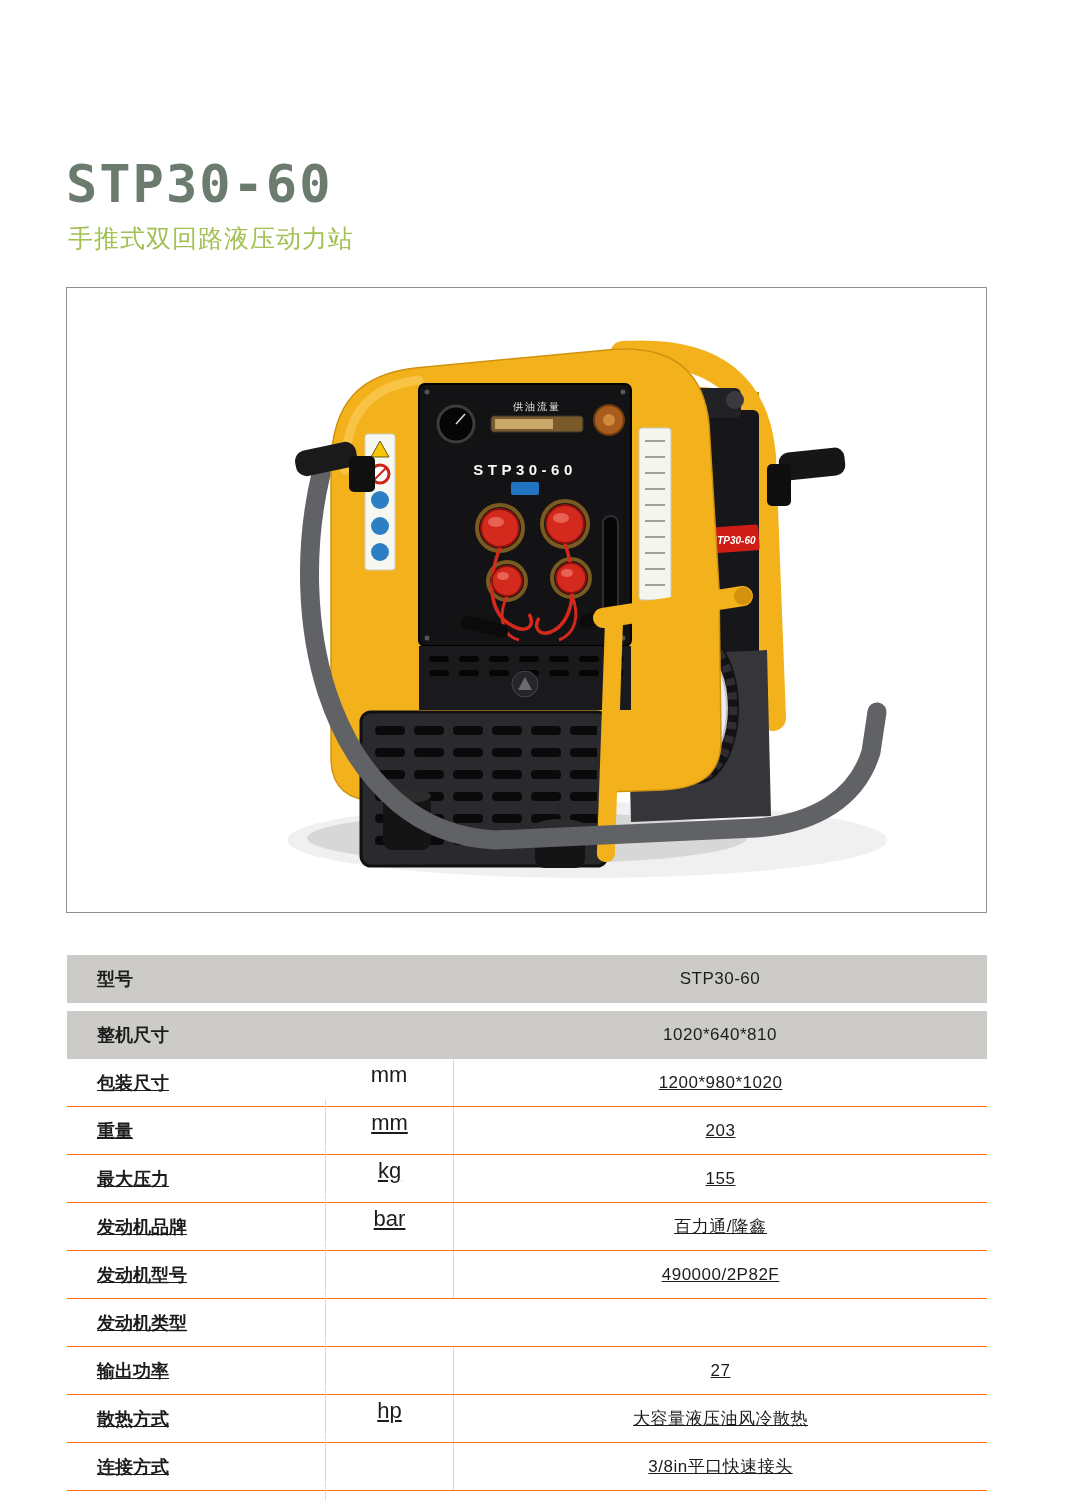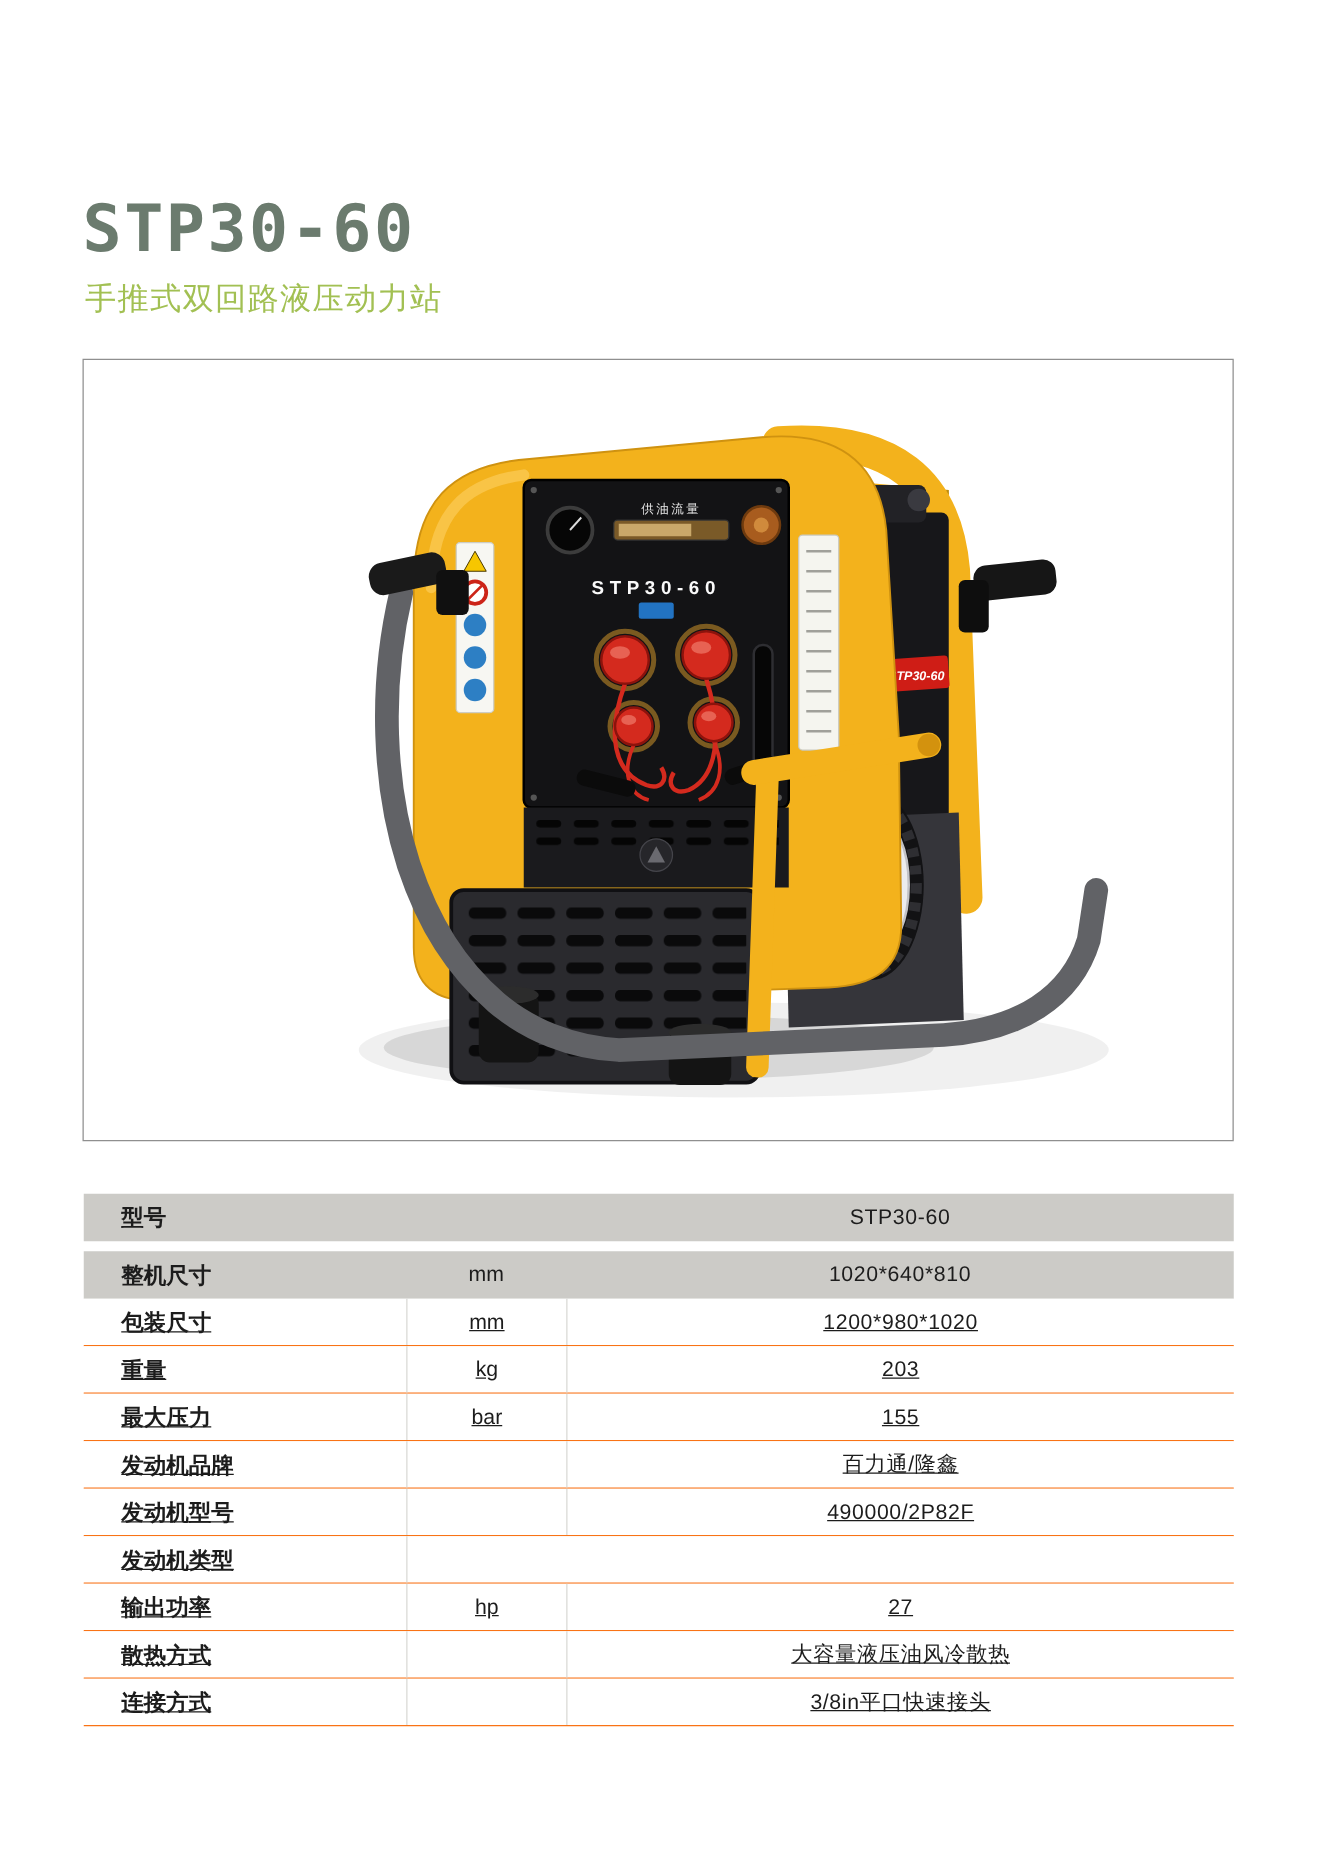--- a/index.html
+++ b/index.html
@@ -24,33 +24,33 @@
   .image-box {
     position:absolute; left:66px; top:287px; margin:0;
     width:919px; height:624px;
     border:1px solid #8f8f8f; background:#ffffff;
   }
   .image-box svg { display:block; width:100%; height:100%; }
 
   .spec-table { position:absolute; left:67px; top:955px; width:920px; }
   .spec-row {
     display:grid; grid-template-columns:258px 128px 1fr;
-    height:38px; box-sizing:border-box; background:#ffffff;
+    height:48px; box-sizing:border-box; background:#ffffff;
   }
   .spec-row:first-child { margin-bottom:8px; }
   .spec-row.shaded { background:#cccbc7; }
   .spec-row:not(.shaded) { border-bottom:1px solid #f97316;text-decoration:underline; }
   .cell {
     height:100%; box-sizing:border-box;
     display:flex; align-items:center; overflow:hidden;
   }
   .spec-row:not(.shaded) .unit,
   .spec-row:not(.shaded) .value { border-left:1px solid #d9d9d5; }
   .label { padding-left:30px; font-weight:bold; font-size:18px; }
-  .unit  { justify-content:center; font-size:17px; }
+  .unit  { justify-content:center; font-size:22px;margin-top:40px; }
   .value { justify-content:center; font-size:17px; font-weight:500; letter-spacing:0.5px; }
 </style>
 </head>
 <body>
 
 <div class="page">
 
   <h1 class="page-title">STP30-60</h1>
   <div class="page-subtitle">手推式双回路液压动力站</div>
 

